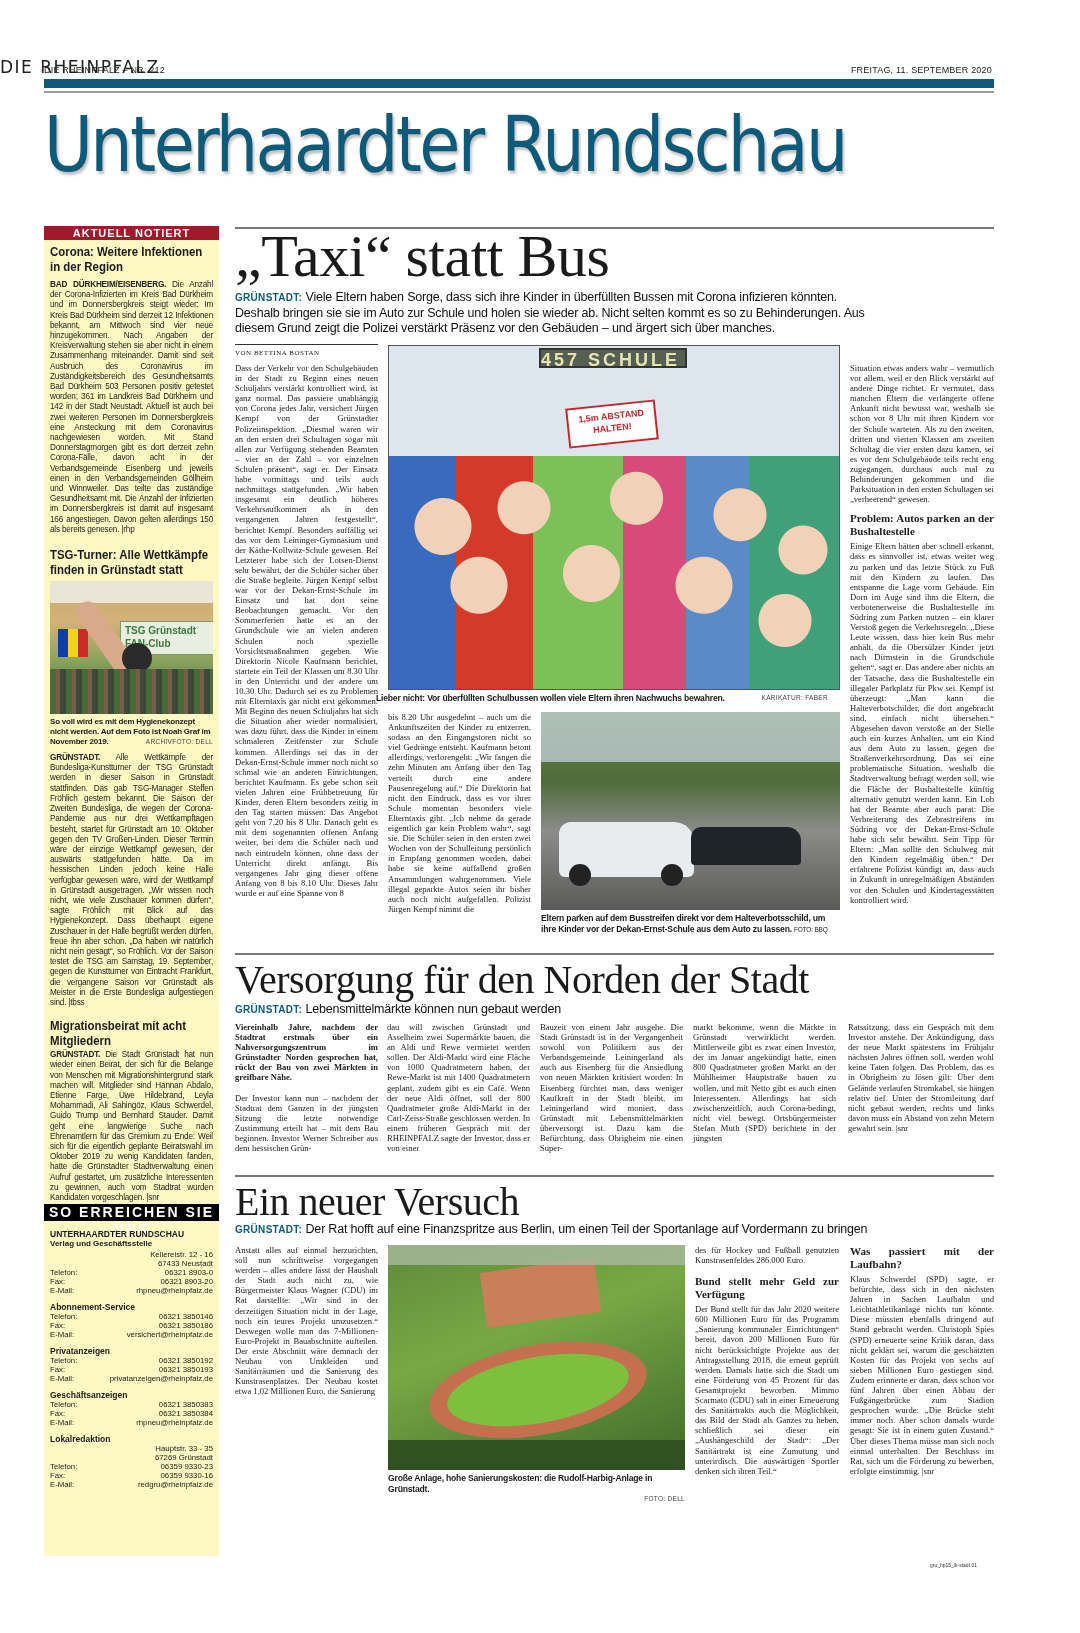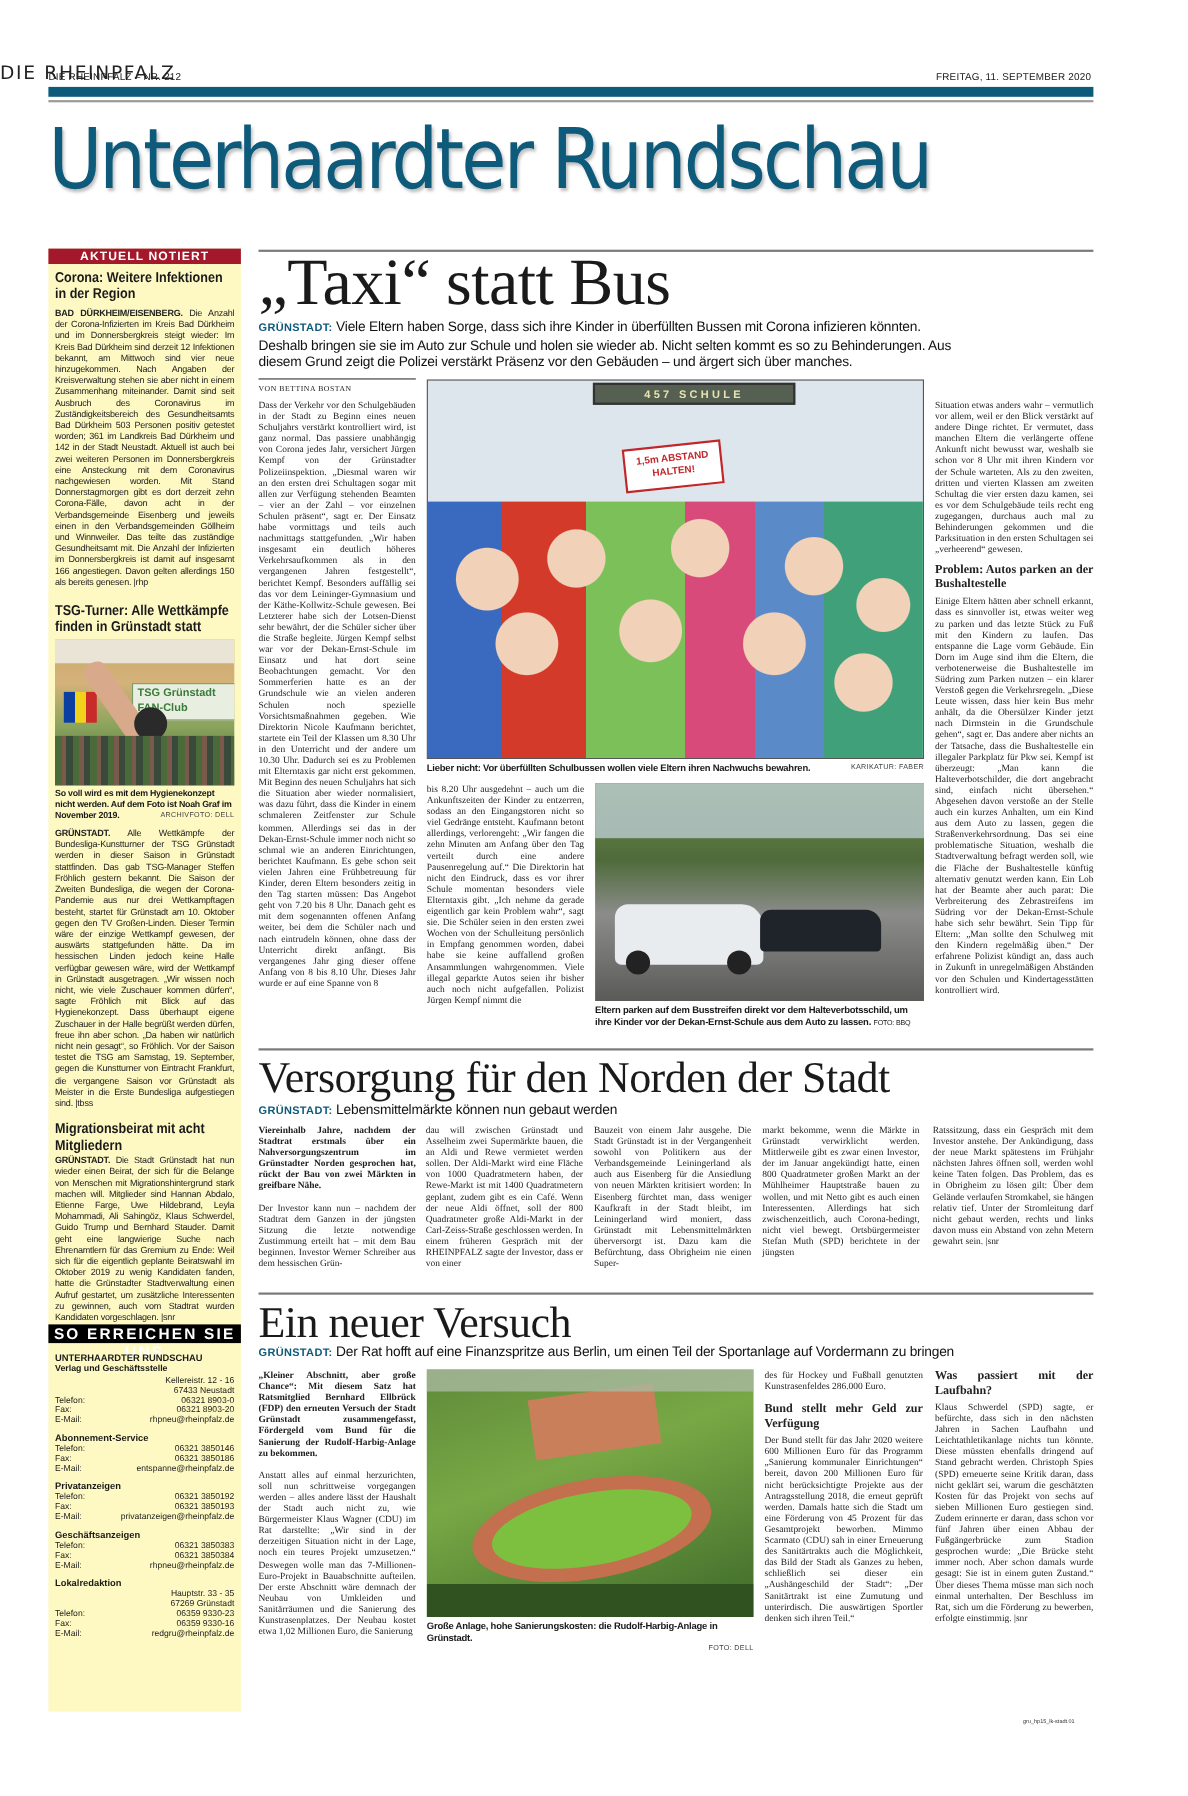--- a/index.html
+++ b/index.html
@@ -86,21 +86,21 @@
     <div class="contact-row">
         <span>Telefon:</span>
         <span>06321 3850146</span>
       </div>
     <div class="contact-row">
         <span>Fax:</span>
         <span>06321 3850186</span>
       </div>
     <div class="contact-row">
         <span>E-Mail:</span>
-        <span>entspanne@rheinpfalz.de</span>
+        <span>versichert@rheinpfalz.de</span>
       </div>
 
     <div class="contact-head">Privatanzeigen</div>
     <div class="contact-row">
         <span>Telefon:</span>
         <span>06321 3850192</span>
       </div>
     <div class="contact-row">
         <span>Fax:</span>
         <span>06321 3850193</span>
@@ -146,35 +146,35 @@
 
 <div class="abs rule" style="left:235px;top:227px;width:759px"></div>
 <div class="abs headline" style="left:235px;top:232px;font-size:60px;line-height:48px">„Taxi“ statt Bus</div>
 <div class="abs sub" style="left:235px;top:290px;width:640px"><span class="kicker">GRÜNSTADT:</span> <span>Viele Eltern haben Sorge, dass sich ihre Kinder in überfüllten Bussen mit Corona infizieren könnten. Deshalb bringen sie sie im Auto zur Schule und holen sie wieder ab. Nicht selten kommt es so zu Behinderungen. Aus diesem Grund zeigt die Polizei verstärkt Präsenz vor den Gebäuden – und ärgert sich über manches.</span></div>
 
 <div class="abs" style="left:235px;top:344px;width:143px;height:1px;background:#333"></div>
 <div class="abs author" style="left:235px;top:349px;width:143px">VON BETTINA BOSTAN</div>
 <div class="abs txt" style="left:235px;top:363px;width:143px;height:575px;overflow:hidden">Dass der Verkehr vor den Schulgebäuden in der Stadt zu Beginn eines neuen Schuljahrs verstärkt kontrolliert wird, ist ganz normal. Das passiere unabhängig von Corona jedes Jahr, versichert Jürgen Kempf von der Grünstadter Polizeiinspektion. „Diesmal waren wir an den ersten drei Schultagen sogar mit allen zur Verfügung stehenden Beamten – vier an der Zahl – vor einzelnen Schulen präsent“, sagt er. Der Einsatz habe vormittags und teils auch nachmittags stattgefunden. „Wir haben insgesamt ein deutlich höheres Verkehrsaufkommen als in den vergangenen Jahren festgestellt“, berichtet Kempf. Besonders auffällig sei das vor dem Leininger-Gymnasium und der Käthe-Kollwitz-Schule gewesen. Bei Letzterer habe sich der Lotsen-Dienst sehr bewährt, der die Schüler sicher über die Straße begleite. Jürgen Kempf selbst war vor der Dekan-Ernst-Schule im Einsatz und hat dort seine Beobachtungen gemacht. Vor den Sommerferien hatte es an der Grundschule wie an vielen anderen Schulen noch spezielle Vorsichtsmaßnahmen gegeben. Wie Direktorin Nicole Kaufmann berichtet, startete ein Teil der Klassen um 8.30 Uhr in den Unterricht und der andere um 10.30 Uhr. Dadurch sei es zu Problemen mit Elterntaxis gar nicht erst gekommen. Mit Beginn des neuen Schuljahrs hat sich die Situation aber wieder normalisiert, was dazu führt, dass die Kinder in einem schmaleren Zeitfenster zur Schule kommen. Allerdings sei das in der Dekan-Ernst-Schule immer noch nicht so schmal wie an anderen Einrichtungen, berichtet Kaufmann. Es gebe schon seit vielen Jahren eine Frühbetreuung für Kinder, deren Eltern besonders zeitig in den Tag starten müssen: Das Angebot geht von 7.20 bis 8 Uhr. Danach geht es mit dem sogenannten offenen Anfang weiter, bei dem die Schüler nach und nach eintrudeln können, ohne dass der Unterricht direkt anfängt. Bis vergangenes Jahr ging dieser offene Anfang von 8 bis 8.10 Uhr. Dieses Jahr wurde er auf eine Spanne von 8</div>
 
 <div class="img" style="left:388px;top:345px;width:452px;height:345px;background:#dce6ec;border:1px solid #555">
-  <div style="position:absolute;left:150px;top:2px;width:184px;height:20px;background:#555f52;color:#e8e4b0;font-weight:bold;font-size:10px;text-align:center;line-height:20px;letter-spacing:3px;border:2px solid #333">457 SCHULE</div>
+  <div style="position:absolute;left:150px;top:2px;width:148px;height:20px;background:#555f52;color:#e8e4b0;font-weight:bold;font-size:18px;line-height:20px;letter-spacing:3px;border:2px solid #333">457 SCHULE</div>
   <div style="position:absolute;left:178px;top:58px;width:90px;height:40px;background:#fff;border:2px solid #c0262a;color:#c0262a;font-weight:bold;font-size:9px;text-align:center;line-height:12px;transform:rotate(-6deg);padding-top:4px">1,5m ABSTAND HALTEN!</div>
   <div style="position:absolute;left:0;top:110px;width:100%;height:235px;background:
     radial-gradient(circle at 12% 30%,#f1d2b8 0 28px,transparent 29px),
     radial-gradient(circle at 30% 22%,#f1d2b8 0 26px,transparent 27px),
     radial-gradient(circle at 55% 18%,#f1d2b8 0 26px,transparent 27px),
     radial-gradient(circle at 78% 25%,#f1d2b8 0 26px,transparent 27px),
     radial-gradient(circle at 92% 40%,#f1d2b8 0 24px,transparent 25px),
     radial-gradient(circle at 20% 55%,#f1d2b8 0 28px,transparent 29px),
     radial-gradient(circle at 45% 50%,#f1d2b8 0 28px,transparent 29px),
     radial-gradient(circle at 70% 55%,#f1d2b8 0 28px,transparent 29px),
     radial-gradient(circle at 88% 70%,#f1d2b8 0 26px,transparent 27px),
     linear-gradient(90deg,#3a6ac0 0 15%,#d33a2a 15% 32%,#7cc05a 32% 52%,#d84a7a 52% 66%,#5a8ac8 66% 80%,#3fa07a 80%)"></div>
 </div>
-<div class="abs caption" style="left:388px;top:693px;width:452px"><span>Lieber nicht: Vor überfüllten Schulbussen wollen viele Eltern ihren Nachwuchs bewahren.</span> <span class="credit">KARIKATUR: FABER</span></div>
+<div class="abs caption" style="left:376px;top:693px;width:452px"><span>Lieber nicht: Vor überfüllten Schulbussen wollen viele Eltern ihren Nachwuchs bewahren.</span> <span class="credit">KARIKATUR: FABER</span></div>
 
 <div class="abs txt" style="left:388px;top:712px;width:143px;height:226px;overflow:hidden">bis 8.20 Uhr ausgedehnt – auch um die Ankunftszeiten der Kinder zu entzerren, sodass an den Eingangstoren nicht so viel Gedränge entsteht. Kaufmann betont allerdings, verlorengeht: „Wir fangen die zehn Minuten am Anfang über den Tag verteilt durch eine andere Pausenregelung auf.“ Die Direktorin hat nicht den Eindruck, dass es vor ihrer Schule momentan besonders viele Elterntaxis gibt. „Ich nehme da gerade eigentlich gar kein Problem wahr“, sagt sie. Die Schüler seien in den ersten zwei Wochen von der Schulleitung persönlich in Empfang genommen worden, dabei habe sie keine auffallend großen Ansammlungen wahrgenommen. Viele illegal geparkte Autos seien ihr bisher auch noch nicht aufgefallen. Polizist Jürgen Kempf nimmt die</div>
 
 <div class="img" style="left:541px;top:712px;width:299px;height:198px;background:linear-gradient(180deg,#6d8a4f 0%,#4e6b3a 35%,#8c8c8a 60%,#5a5a58 100%)">
   <div style="position:absolute;left:18px;top:110px;width:135px;height:55px;background:#e9ecef;border-radius:12px 20px 6px 6px"></div>
   <div style="position:absolute;left:28px;top:152px;width:22px;height:22px;background:#222;border-radius:50%"></div>
   <div style="position:absolute;left:120px;top:152px;width:22px;height:22px;background:#222;border-radius:50%"></div>
   <div style="position:absolute;left:150px;top:115px;width:110px;height:38px;background:#1f242a;border-radius:10px 14px 4px 4px"></div>
   <div style="position:absolute;left:0;top:0;width:100%;height:50px;background:#c9d7e4;opacity:.7"></div>
 </div>
@@ -195,21 +195,20 @@
 </div>
 <div class="abs txt" style="left:387px;top:1022px;width:143px">dau will zwischen Grünstadt und Asselheim zwei Supermärkte bauen, die an Aldi und Rewe vermietet werden sollen. Der Aldi-Markt wird eine Fläche von 1000 Quadratmetern haben, der Rewe-Markt ist mit 1400 Quadratmetern geplant, zudem gibt es ein Café. Wenn der neue Aldi öffnet, soll der 800 Quadratmeter große Aldi-Markt in der Carl-Zeiss-Straße geschlossen werden. In einem früheren Gespräch mit der RHEINPFALZ sagte der Investor, dass er von einer</div>
 <div class="abs txt" style="left:540px;top:1022px;width:143px">Bauzeit von einem Jahr ausgehe. Die Stadt Grünstadt ist in der Vergangenheit sowohl von Politikern aus der Verbandsgemeinde Leiningerland als auch aus Eisenberg für die Ansiedlung von neuen Märkten kritisiert worden: In Eisenberg fürchtet man, dass weniger Kaufkraft in der Stadt bleibt, im Leiningerland wird moniert, dass Grünstadt mit Lebensmittelmärkten überversorgt ist. Dazu kam die Befürchtung, dass Obrigheim nie einen Super-</div>
 <div class="abs txt" style="left:693px;top:1022px;width:143px">markt bekomme, wenn die Märkte in Grünstadt verwirklicht werden. Mittlerweile gibt es zwar einen Investor, der im Januar angekündigt hatte, einen 800 Quadratmeter großen Markt an der Mühlheimer Hauptstraße bauen zu wollen, und mit Netto gibt es auch einen Interessenten. Allerdings hat sich zwischenzeitlich, auch Corona-bedingt, nicht viel bewegt. Ortsbürgermeister Stefan Muth (SPD) berichtete in der jüngsten</div>
 <div class="abs txt" style="left:848px;top:1022px;width:146px">Ratssitzung, dass ein Gespräch mit dem Investor anstehe. Der Ankündigung, dass der neue Markt spätestens im Frühjahr nächsten Jahres öffnen soll, werden wohl keine Taten folgen. Das Problem, das es in Obrigheim zu lösen gilt: Über dem Gelände verlaufen Stromkabel, sie hängen relativ tief. Unter der Stromleitung darf nicht gebaut werden, rechts und links davon muss ein Abstand von zehn Metern gewahrt sein. |snr</div>
 
 <div class="abs rule" style="left:235px;top:1175px;width:759px"></div>
 <div class="abs headline" style="left:235px;top:1180px">Ein neuer Versuch</div>
 <div class="abs sub" style="left:235px;top:1222px;width:760px"><span class="kicker">GRÜNSTADT:</span> <span>Der Rat hofft auf eine Finanzspritze aus Berlin, um einen Teil der Sportanlage auf Vordermann zu bringen</span></div>
 <div class="abs txt" style="left:235px;top:1245px;width:143px">
-  <div class="lead" style="margin-bottom:10px">„Kleiner Abschnitt, aber große Chance“: Mit diesem Satz hat Ratsmitglied Bernhard Ellbrück (FDP) den erneuten Versuch der Stadt Grünstadt zusammengefasst, Fördergeld vom Bund für die Sanierung der Rudolf-Harbig-Anlage zu bekommen.</div>
   <div>Anstatt alles auf einmal herzurichten, soll nun schrittweise vorgegangen werden – alles andere lässt der Haushalt der Stadt auch nicht zu, wie Bürgermeister Klaus Wagner (CDU) im Rat darstellte: „Wir sind in der derzeitigen Situation nicht in der Lage, noch ein teures Projekt umzusetzen.“ Deswegen wolle man das 7-Millionen-Euro-Projekt in Bauabschnitte aufteilen. Der erste Abschnitt wäre demnach der Neubau von Umkleiden und Sanitärräumen und die Sanierung des Kunstrasenplatzes. Der Neubau kostet etwa 1,02 Millionen Euro, die Sanierung</div>
 </div>
 
 <div class="img" style="left:388px;top:1245px;width:297px;height:225px;background:linear-gradient(160deg,#5f8a3a 0%,#78a845 40%,#3e6a2a 100%)">
   <div style="position:absolute;left:95px;top:20px;width:115px;height:55px;background:#c9805a;transform:rotate(-8deg)"></div>
   <div style="position:absolute;left:40px;top:100px;width:220px;height:90px;border-radius:50%;background:#c4704e;transform:rotate(-10deg)"></div>
   <div style="position:absolute;left:58px;top:112px;width:184px;height:66px;border-radius:50%;background:#7dbf3e;transform:rotate(-10deg)"></div>
   <div style="position:absolute;left:0;top:0;width:100%;height:20px;background:#a9b9a0;opacity:.8"></div>
   <div style="position:absolute;left:0;bottom:0;width:100%;height:30px;background:#2f5220"></div>
 </div>

